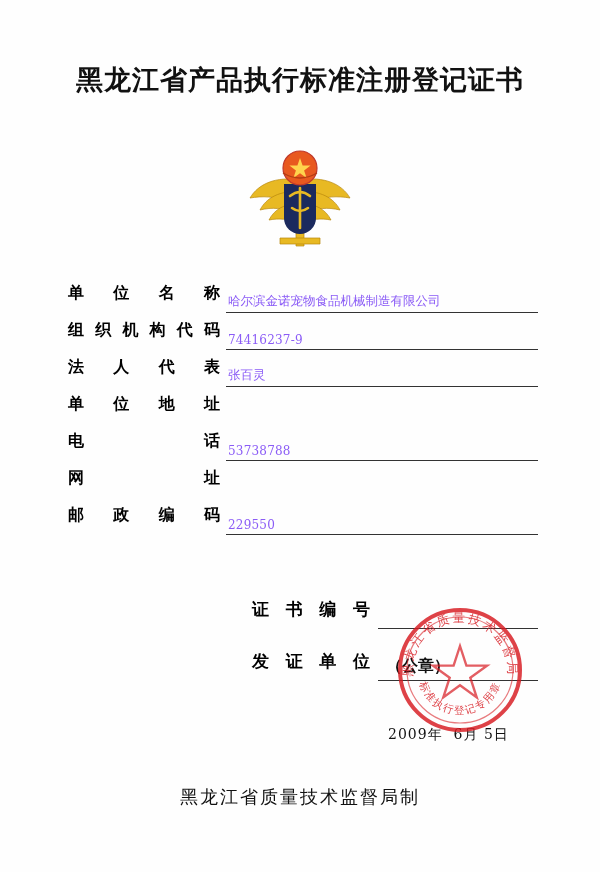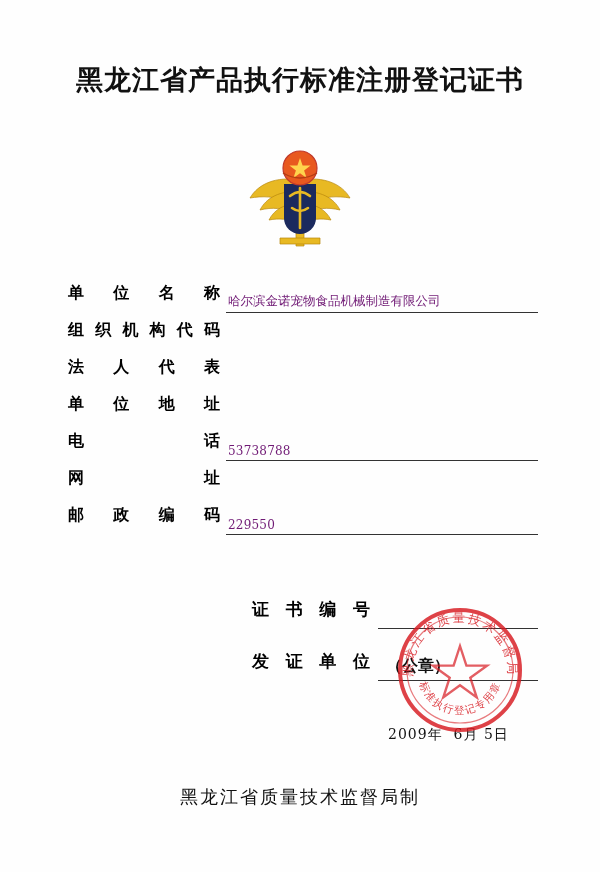--- a/index.html
+++ b/index.html
@@ -76,21 +76,21 @@
     top: 0;
     height: 30px;
     border-bottom: 1px solid #333;
   }
   .field-value {
     position: absolute;
     left: 2px;
     bottom: 2px;
     font-family: "DejaVu Sans", "Liberation Sans", sans-serif;
     font-size: 12.5px;
-    color: #701a75;
+    color: #8b5cf6;
     white-space: nowrap;
   }
   .field-value.latin {
     font-family: "DejaVu Serif", "Liberation Serif", serif;
     font-size: 12px;
     letter-spacing: .2px;
   }
 
   
   .lower {
@@ -224,29 +224,35 @@
 
     <div class="field-row">
       <div class="field-label">
           <span>组</span>
           <span>织</span>
           <span>机</span>
           <span>构</span>
           <span>代</span>
           <span>码</span>
         </div>
+      <div class="field-value-wrap">
+        <div class="field-value latin">74416237-9</div>
+      </div>
     </div>
 
     <div class="field-row">
       <div class="field-label">
           <span>法</span>
           <span>人</span>
           <span>代</span>
           <span>表</span>
         </div>
+      <div class="field-value-wrap">
+        <div class="field-value">张百灵</div>
+      </div>
     </div>
 
     <div class="field-row">
       <div class="field-label">
           <span>单</span>
           <span>位</span>
           <span>地</span>
           <span>址</span>
         </div>
     </div>

